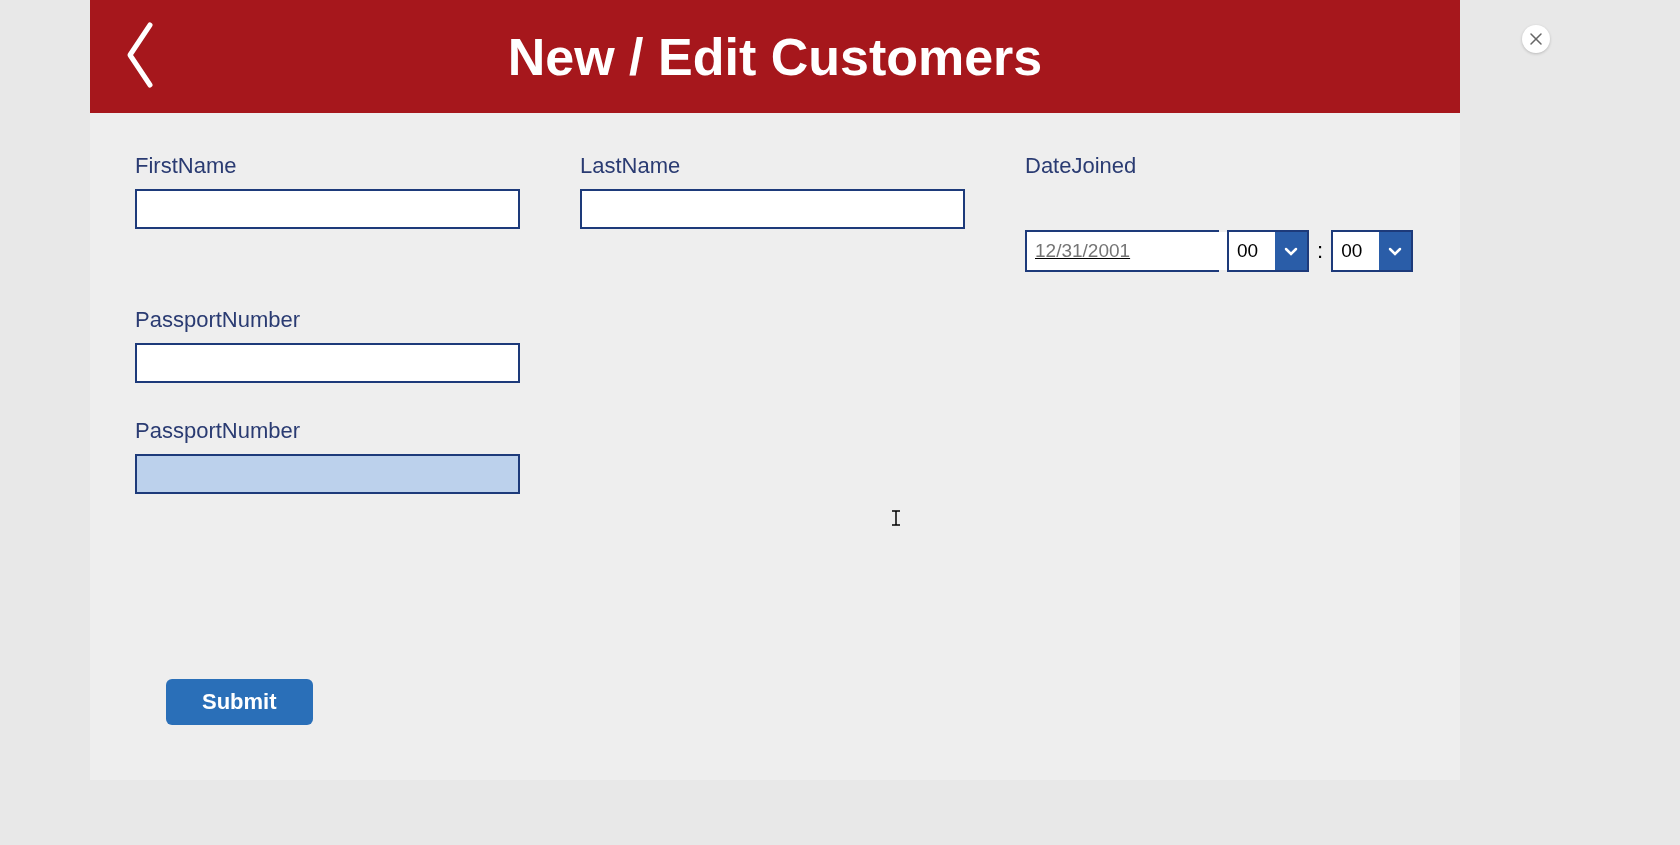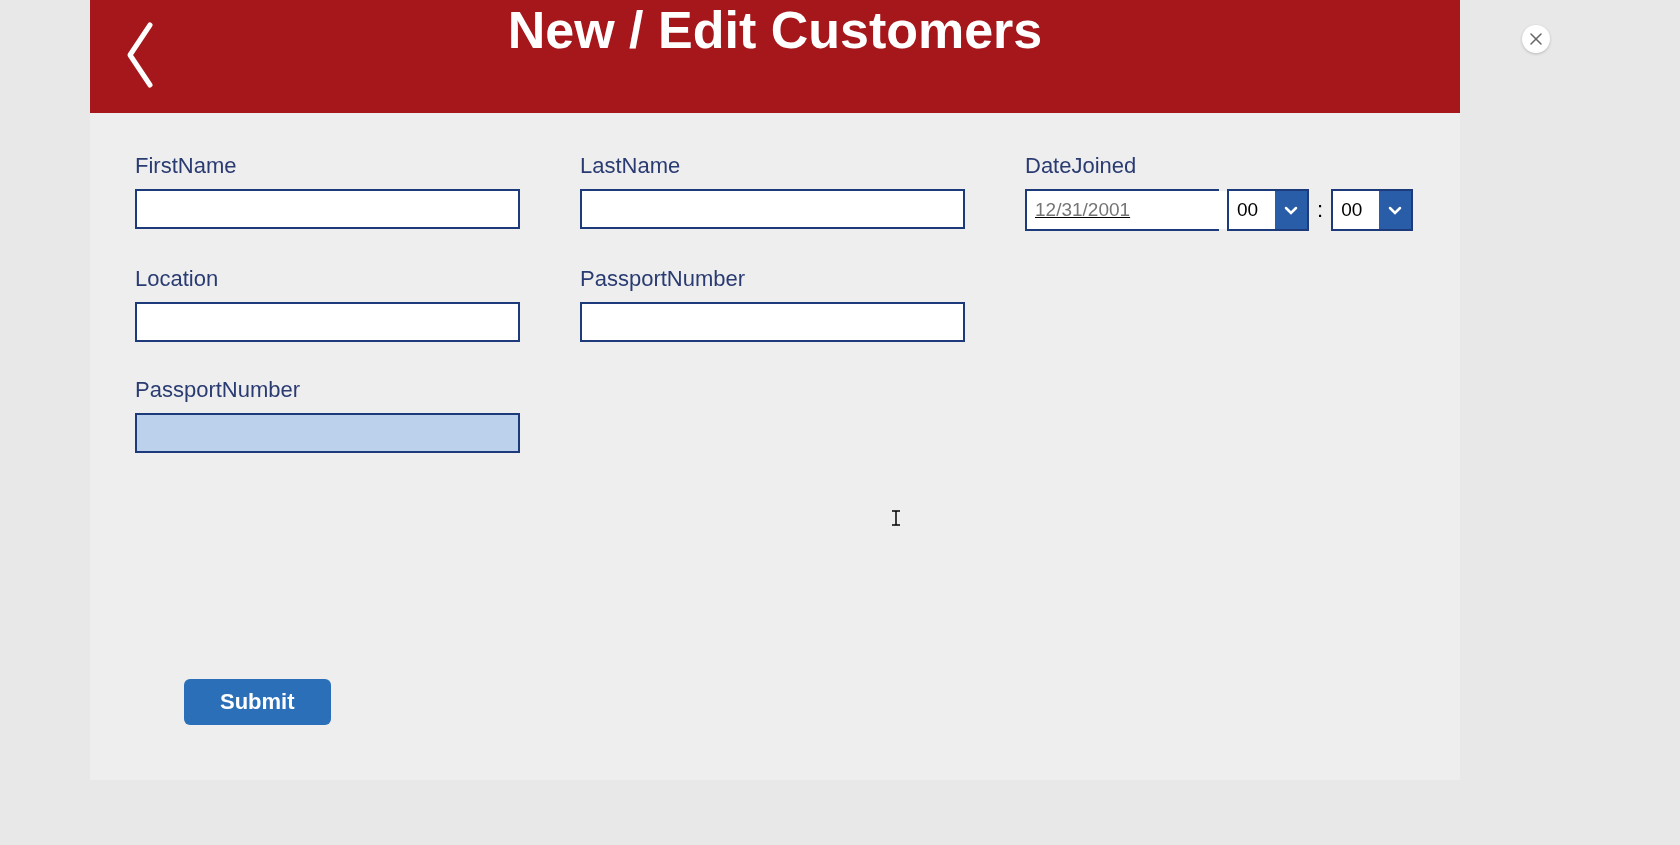--- a/index.html
+++ b/index.html
@@ -21,20 +21,21 @@
       width: 1370px;
       height: 780px;
       background: #eeeeee;
       display: flex;
       flex-direction: column;
     }
     .header {
       background: #a6171c;
       height: 113px;
       display: flex;
+      align-items: center;
       position: relative;
     }
     .back-icon {
       position: absolute;
       left: 30px;
       top: 50%;
       transform: translateY(-50%);
       cursor: pointer;
     }
     .back-icon svg {
@@ -76,20 +77,21 @@
       gap: 60px;
       margin-bottom: 35px;
     }
     .form-field {
       flex: 0 0 385px;
       display: flex;
       flex-direction: column;
     }
     .form-field-wide {
       flex: 0 0 385px;
+      gap: 41px;
     }
     .field-label {
       color: #2a3b72;
       font-size: 22px;
       font-weight: 400;
       margin-bottom: 10px;
     }
     .text-input {
       height: 40px;
       border: 2px solid #1d3a7a;
@@ -161,21 +163,21 @@
       width: 16px;
       height: 16px;
     }
     .time-separator {
       font-size: 22px;
       color: #000000;
     }
     .submit-row {
       position: absolute;
       bottom: 55px;
-      left: 68px;
+      left: 50px;
       padding-left: 26px;
     }
     .submit-button {
       background: #2a6fb8;
       color: #ffffff;
       border: none;
       border-radius: 6px;
       padding: 10px 36px;
       font-size: 22px;
       font-weight: 600;
@@ -243,24 +245,20 @@
                 <polyline points="3,6 8,11 13,6"></polyline>
               </svg>
             </div>
           </div>
         </div>
       </div>
     </div>
 
     <div class="form-row">
       <div class="form-field">
-        <label class="field-label">Location</label>
-        <input type="text" class="text-input" value="" style="">
-      </div>
-      <div class="form-field">
         <label class="field-label">PassportNumber</label>
         <input type="text" class="text-input" value="" style="">
       </div>
     </div>
 
     <div class="form-row">
       <div class="form-field">
         <label class="field-label">PassportNumber</label>
         <input type="text" class="text-input focused" value="" style="">
       </div>

